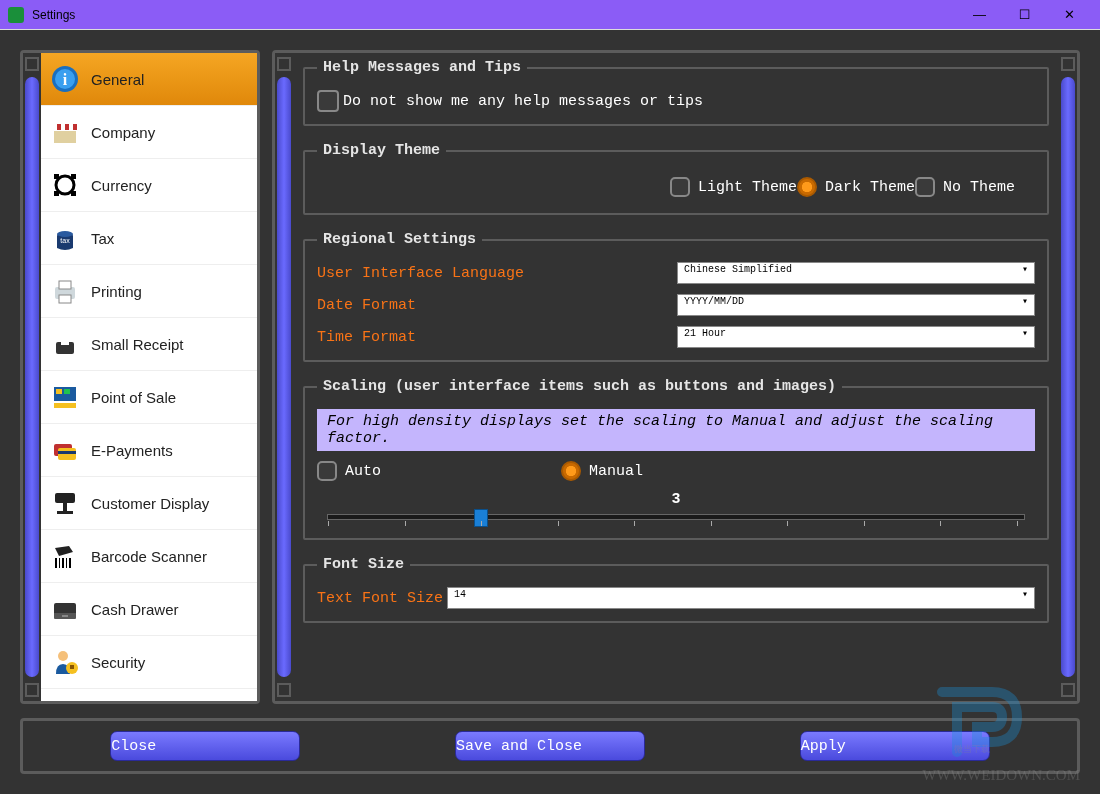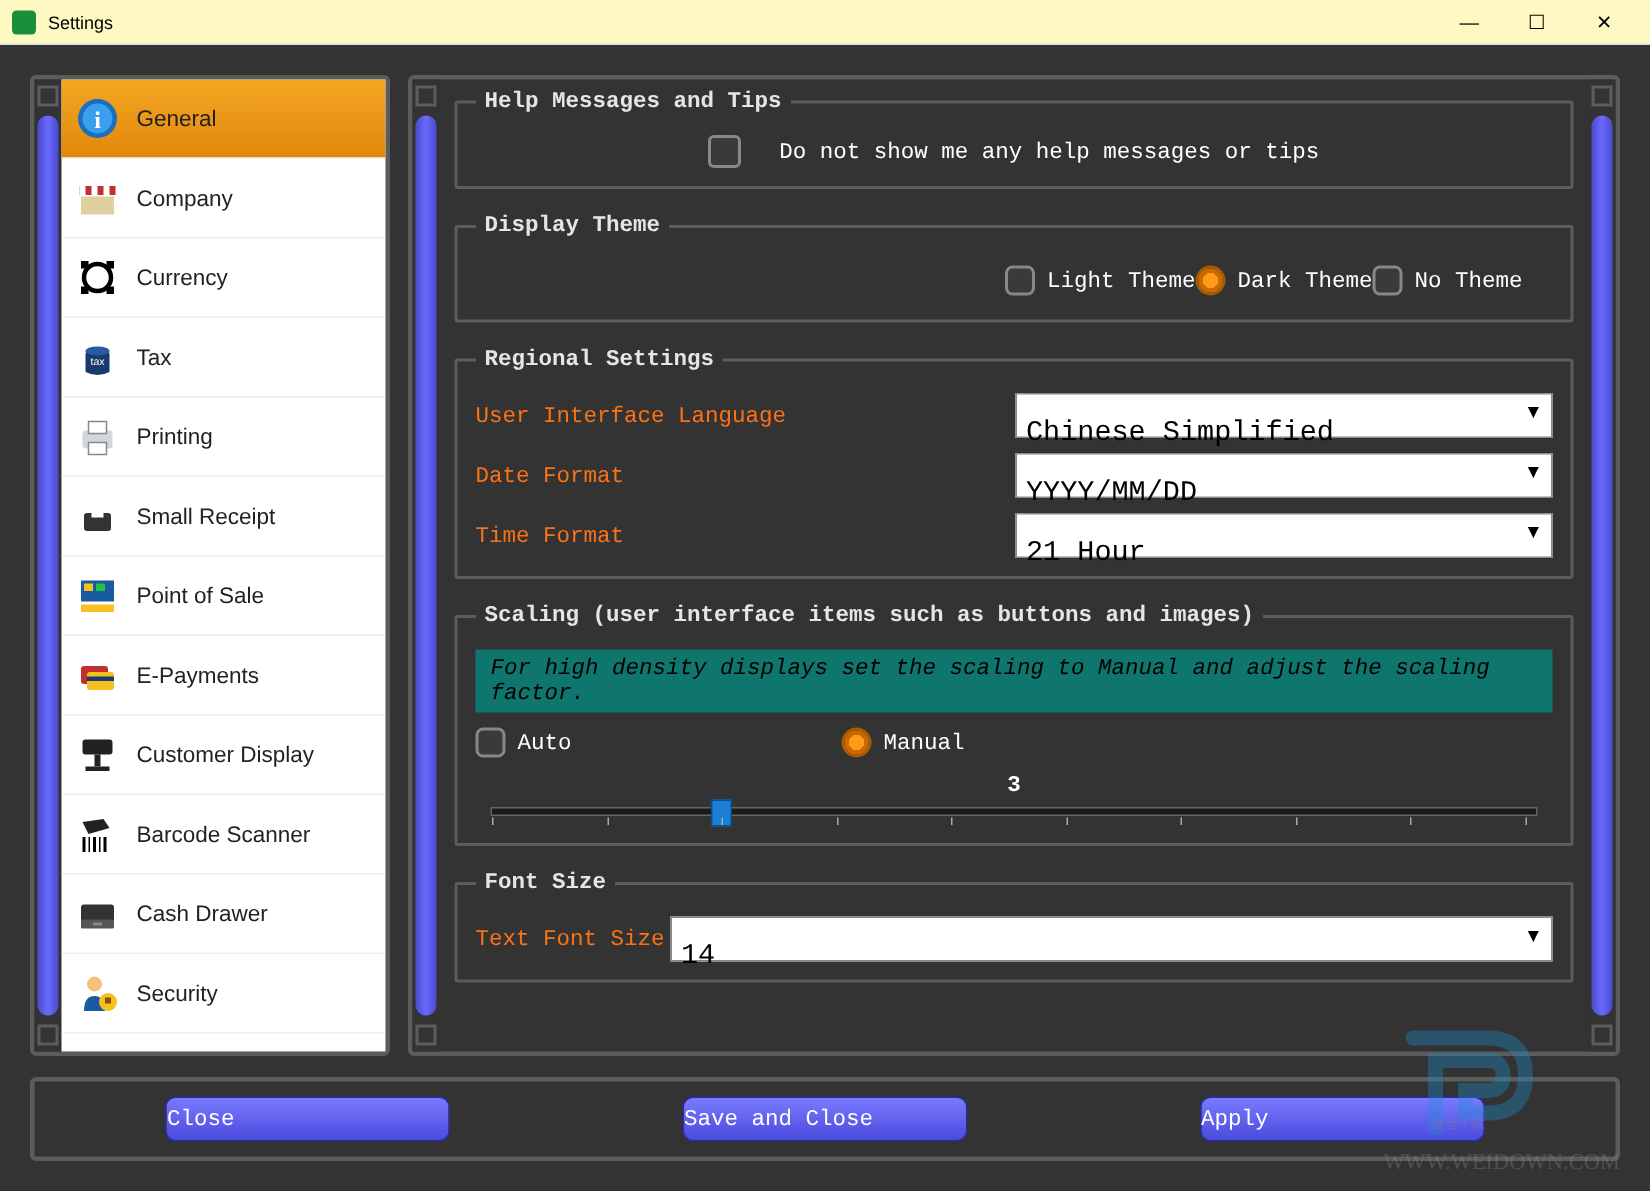--- a/index.html
+++ b/index.html
@@ -8,21 +8,21 @@
   background: #fff;
   width: 1100px;
   height: 794px;
   overflow: hidden;
 }
 .titlebar {
   height: 30px;
   display: flex;
   align-items: center;
   padding: 0 8px;
-  background: #fef9c3;
+  background: #8b5cf6;
   border-bottom: 1px solid #ddd;
 }
 .titlebar .app-icon {
   width: 16px; height: 16px;
   background: #1a8f3a;
   border-radius: 3px;
   margin-right: 8px;
 }
 .titlebar .title { font-family: "Segoe UI", sans-serif; font-size: 12px; color: #000; }
 .titlebar .win-controls { margin-left: auto; display: flex; }
@@ -118,22 +118,21 @@
 }
 legend {
   padding: 0 6px;
   color: #e5e5e5;
   font-weight: bold;
   font-size: 15px;
 }
 .checkbox-row, .radio-row {
   display: flex;
   align-items: center;
-  gap: 25px;
-  justify-content: center;
+  gap: 4px;
 }
 .cbox {
   width: 22px; height: 22px;
   border: 2px solid #888;
   border-radius: 4px;
   background: #3a3a3a;
   cursor: pointer;
 }
 .radio-group {
   display: flex;
@@ -156,35 +155,35 @@
   display: flex;
   align-items: center;
   margin-bottom: 10px;
 }
 .form-row label { width: 360px; color:#f97316; }
 .select {
   flex: 1;
   background: #fff;
   color: #000;
   font-family: "Courier New", monospace;
-  font-size: 19px;
-  padding: 14px 6px;
+  font-size: 10px;
+  padding: 1px 6px;
   height: 22px;
   border: 1px solid #888;
   position: relative;
 }
 .select::after {
   content: "▾";
   position: absolute;
   right: 6px;
   top: 0px;
   color: #000;
 }
 .hint-bar {
-  background: #0f766e;
+  background: #c4b5fd;
   color: #000;
   font-style: italic;
   padding: 4px 10px;
   font-size: 15px;
   margin-bottom: 10px;
 }
 .scaling-radios {
   display: flex;
   justify-content: flex-start;
   gap: 180px;

